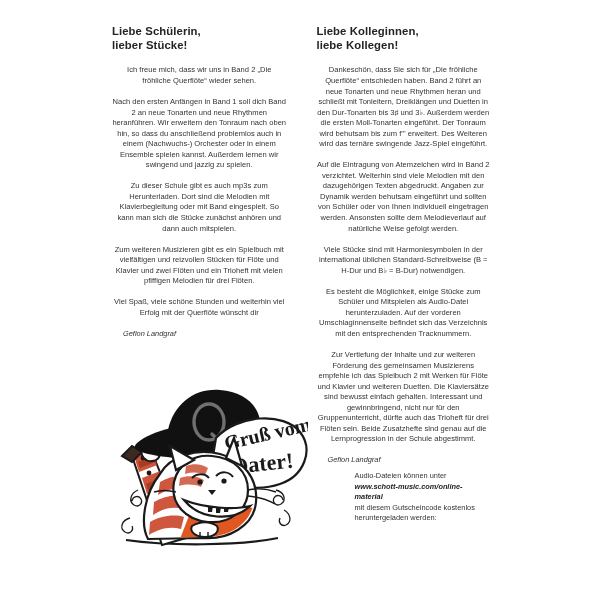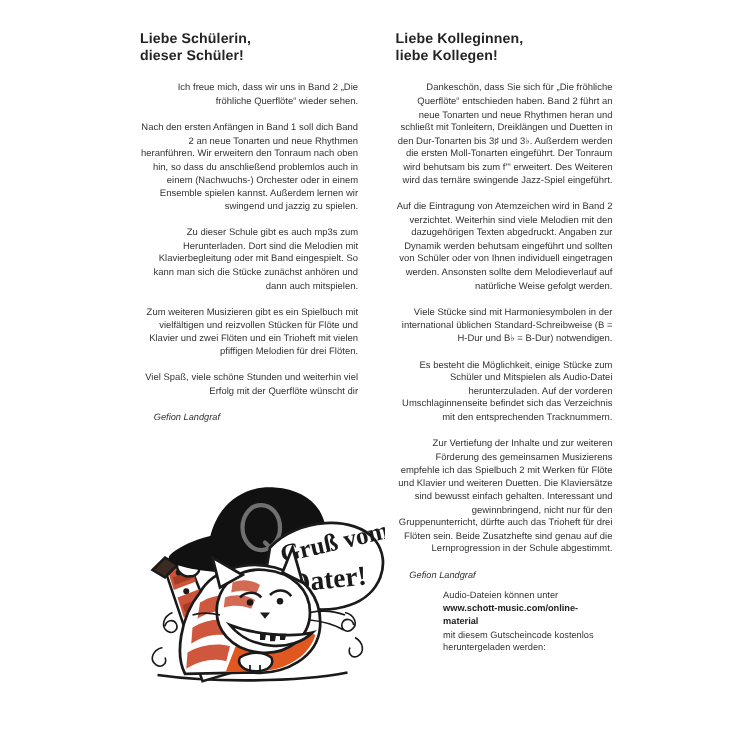--- a/index.html
+++ b/index.html
@@ -44,21 +44,21 @@
     margin: 0 0 13px 0;
   }
   h1.heading .l2 { display: block; }
 
   p.para {
     font-size: 7.55px;
     line-height: 10.55px;
     margin: 0 0 10.5px 0;
     color: #333333;
     letter-spacing: 0.02px;
-    text-align: right;
+    text-align: center;
   }
   p.para:last-child { margin-bottom: 0; }
 
   .sig {
     font-size: 7.4px;
     line-height: 10.5px;
     font-style: italic;
     color: #333333;
     margin: 3px 0 0 11px;
   }
@@ -67,20 +67,21 @@
   .footnote {
     margin: 5px 0 0 38px;
     font-size: 7.4px;
     line-height: 10.6px;
     color: #333333;
   }
   .footnote .url {
     font-weight: 700;
     color: #1f1f1f;
     letter-spacing: -0.02px;
+    font-style: italic;
   }
 
   
   .illus {
     position: absolute;
     left: 108px;
     top: 378px;
     width: 200px;
     height: 200px;
   }
@@ -90,21 +91,21 @@
 <body>
 
 <div class="page">
 
   <div class="columns">
 
     <div class="col col-left">
 
       <h1 class="heading">
         <span>Liebe Schülerin,</span>
-        <span class="l2">dieser Schüler!</span>
+        <span class="l2">lieber Stücke!</span>
       </h1>
 
       <p class="para">Ich freue mich, dass wir uns in Band 2 „Die fröhliche Querflöte“ wieder sehen.</p>
       <p class="para">Nach den ersten Anfängen in Band 1 soll dich Band 2 an neue Tonarten und neue Rhythmen heranführen. Wir erweitern den Tonraum nach oben hin, so dass du anschließend problemlos auch in einem (Nachwuchs-) Orchester oder in einem Ensemble spielen kannst. Außerdem lernen wir swingend und jazzig zu spielen.</p>
       <p class="para">Zu dieser Schule gibt es auch mp3s zum Herunterladen. Dort sind die Melodien mit Klavierbegleitung oder mit Band eingespielt. So kann man sich die Stücke zunächst anhören und dann auch mitspielen.</p>
       <p class="para">Zum weiteren Musizieren gibt es ein Spielbuch mit vielfältigen und reizvollen Stücken für Flöte und Klavier und zwei Flöten und ein Trioheft mit vielen pfiffigen Melodien für drei Flöten.</p>
       <p class="para">Viel Spaß, viele schöne Stunden und weiterhin viel Erfolg mit der Querflöte wünscht dir</p>
 
       <p class="sig">Gefion Landgraf</p>
     </div>

